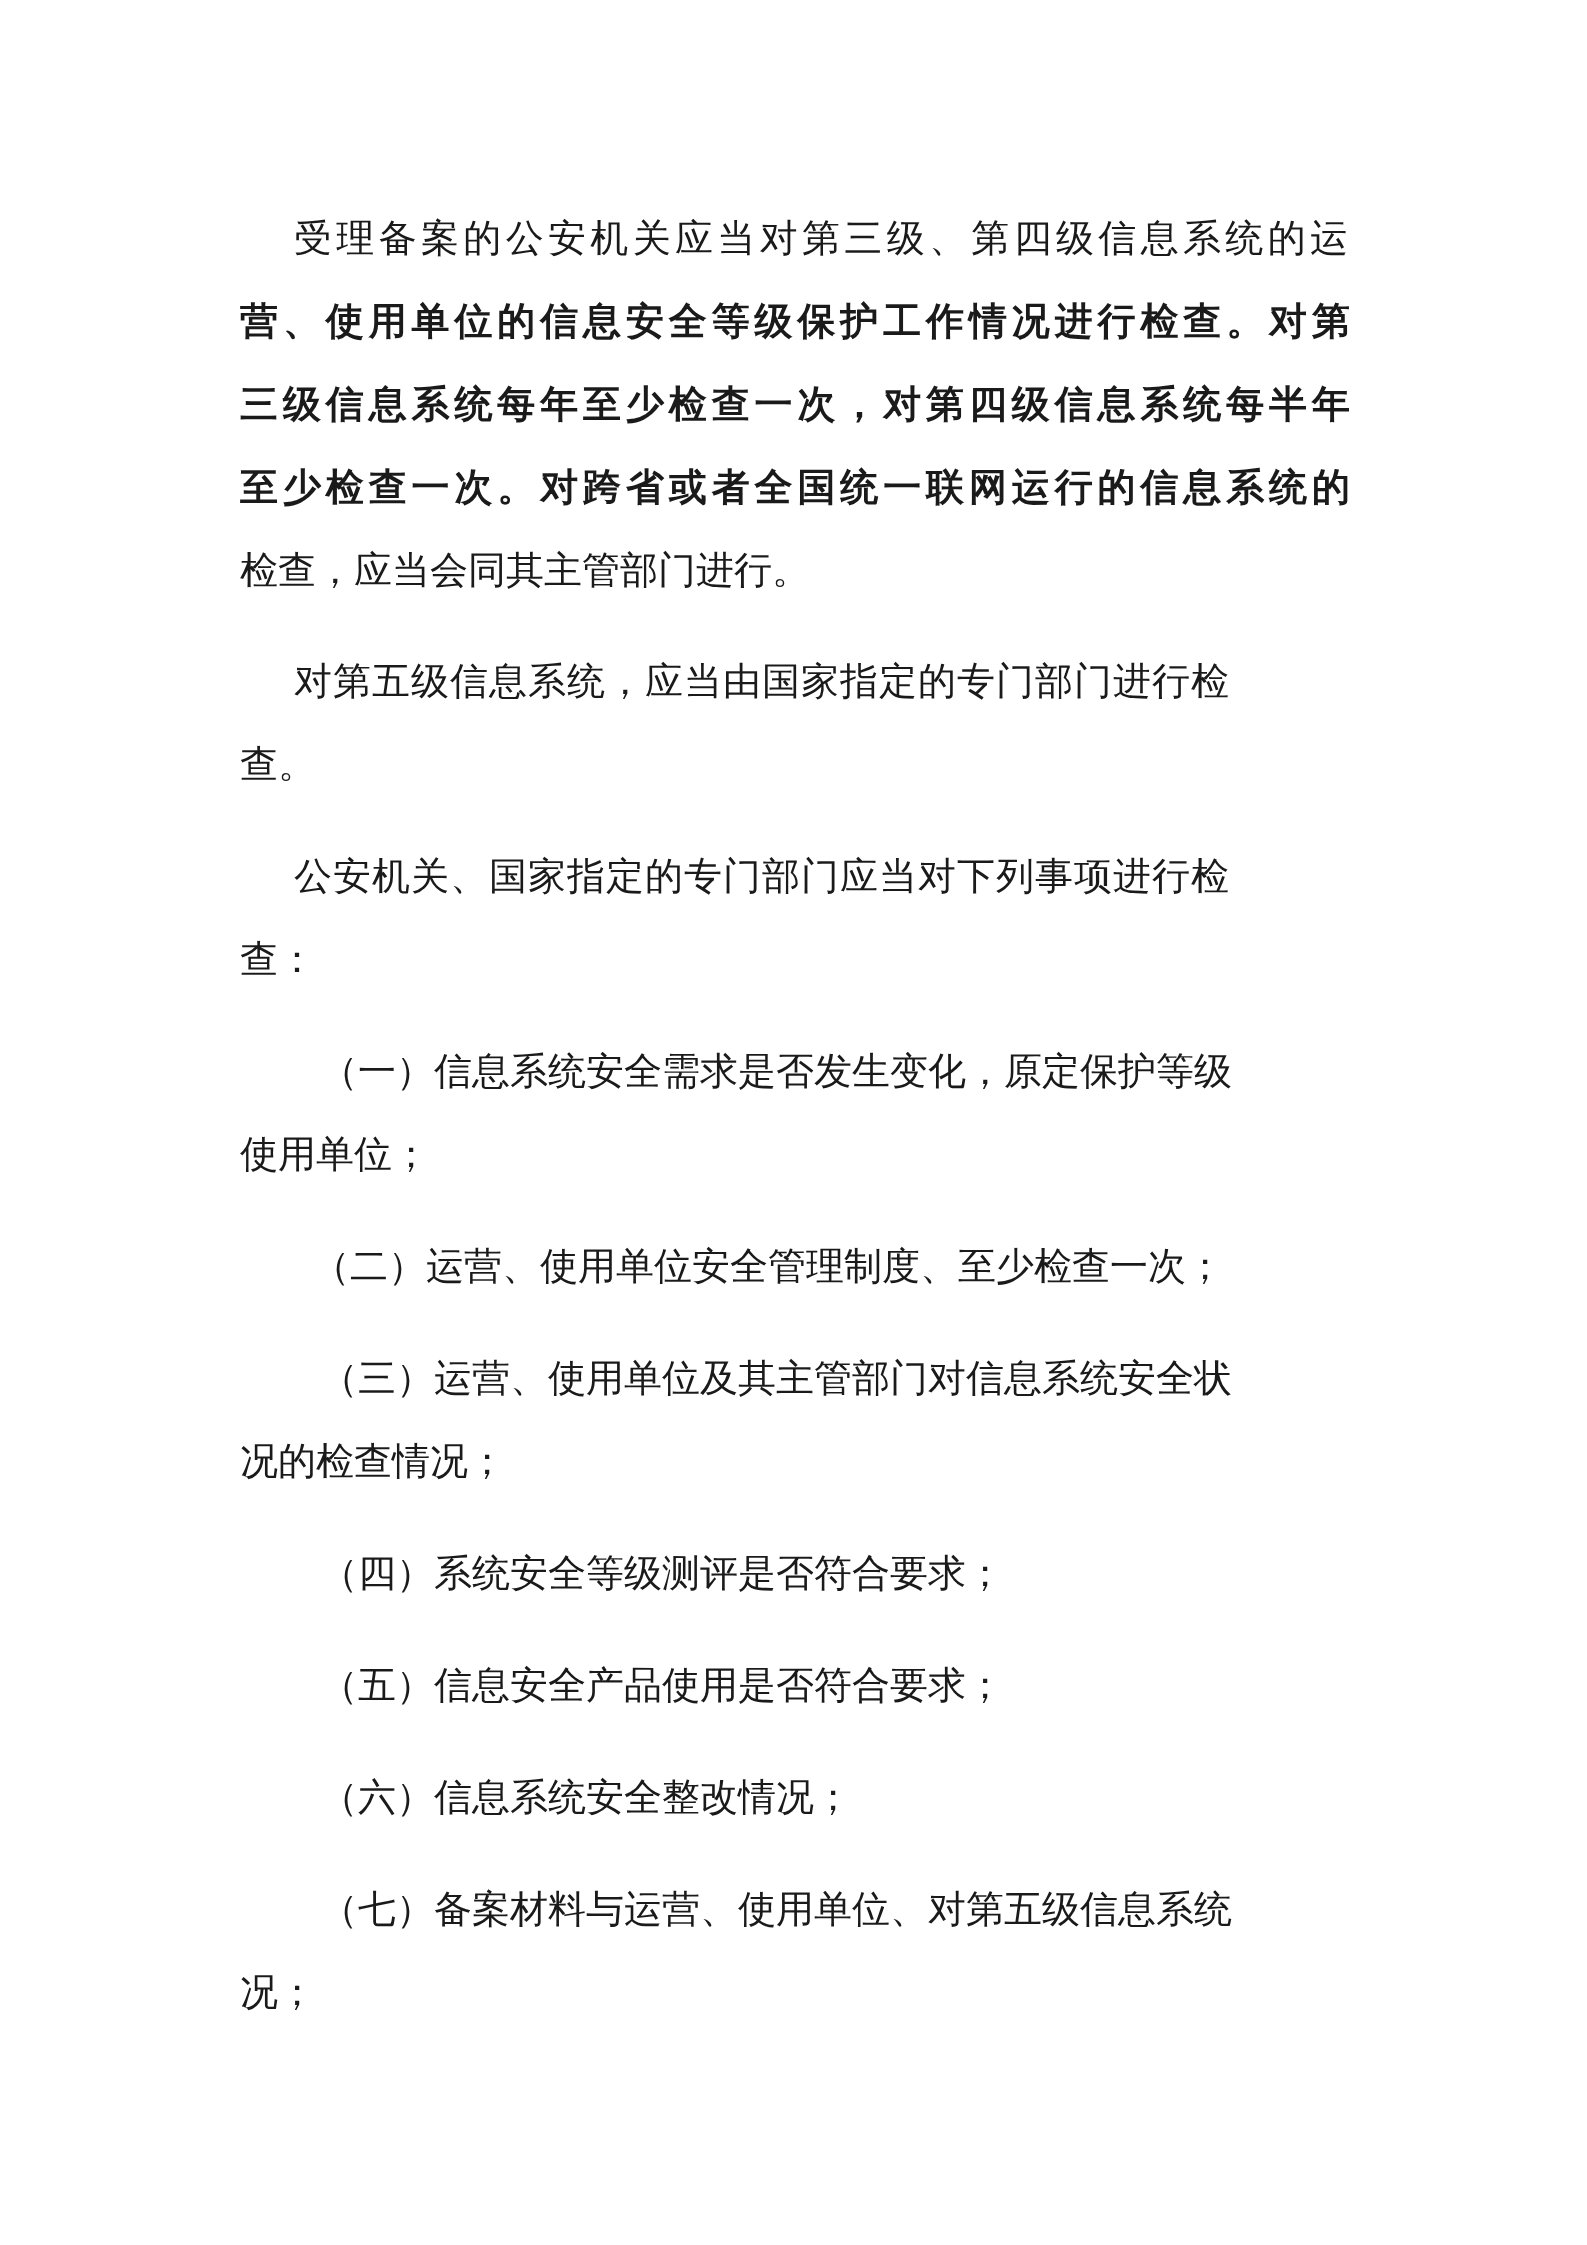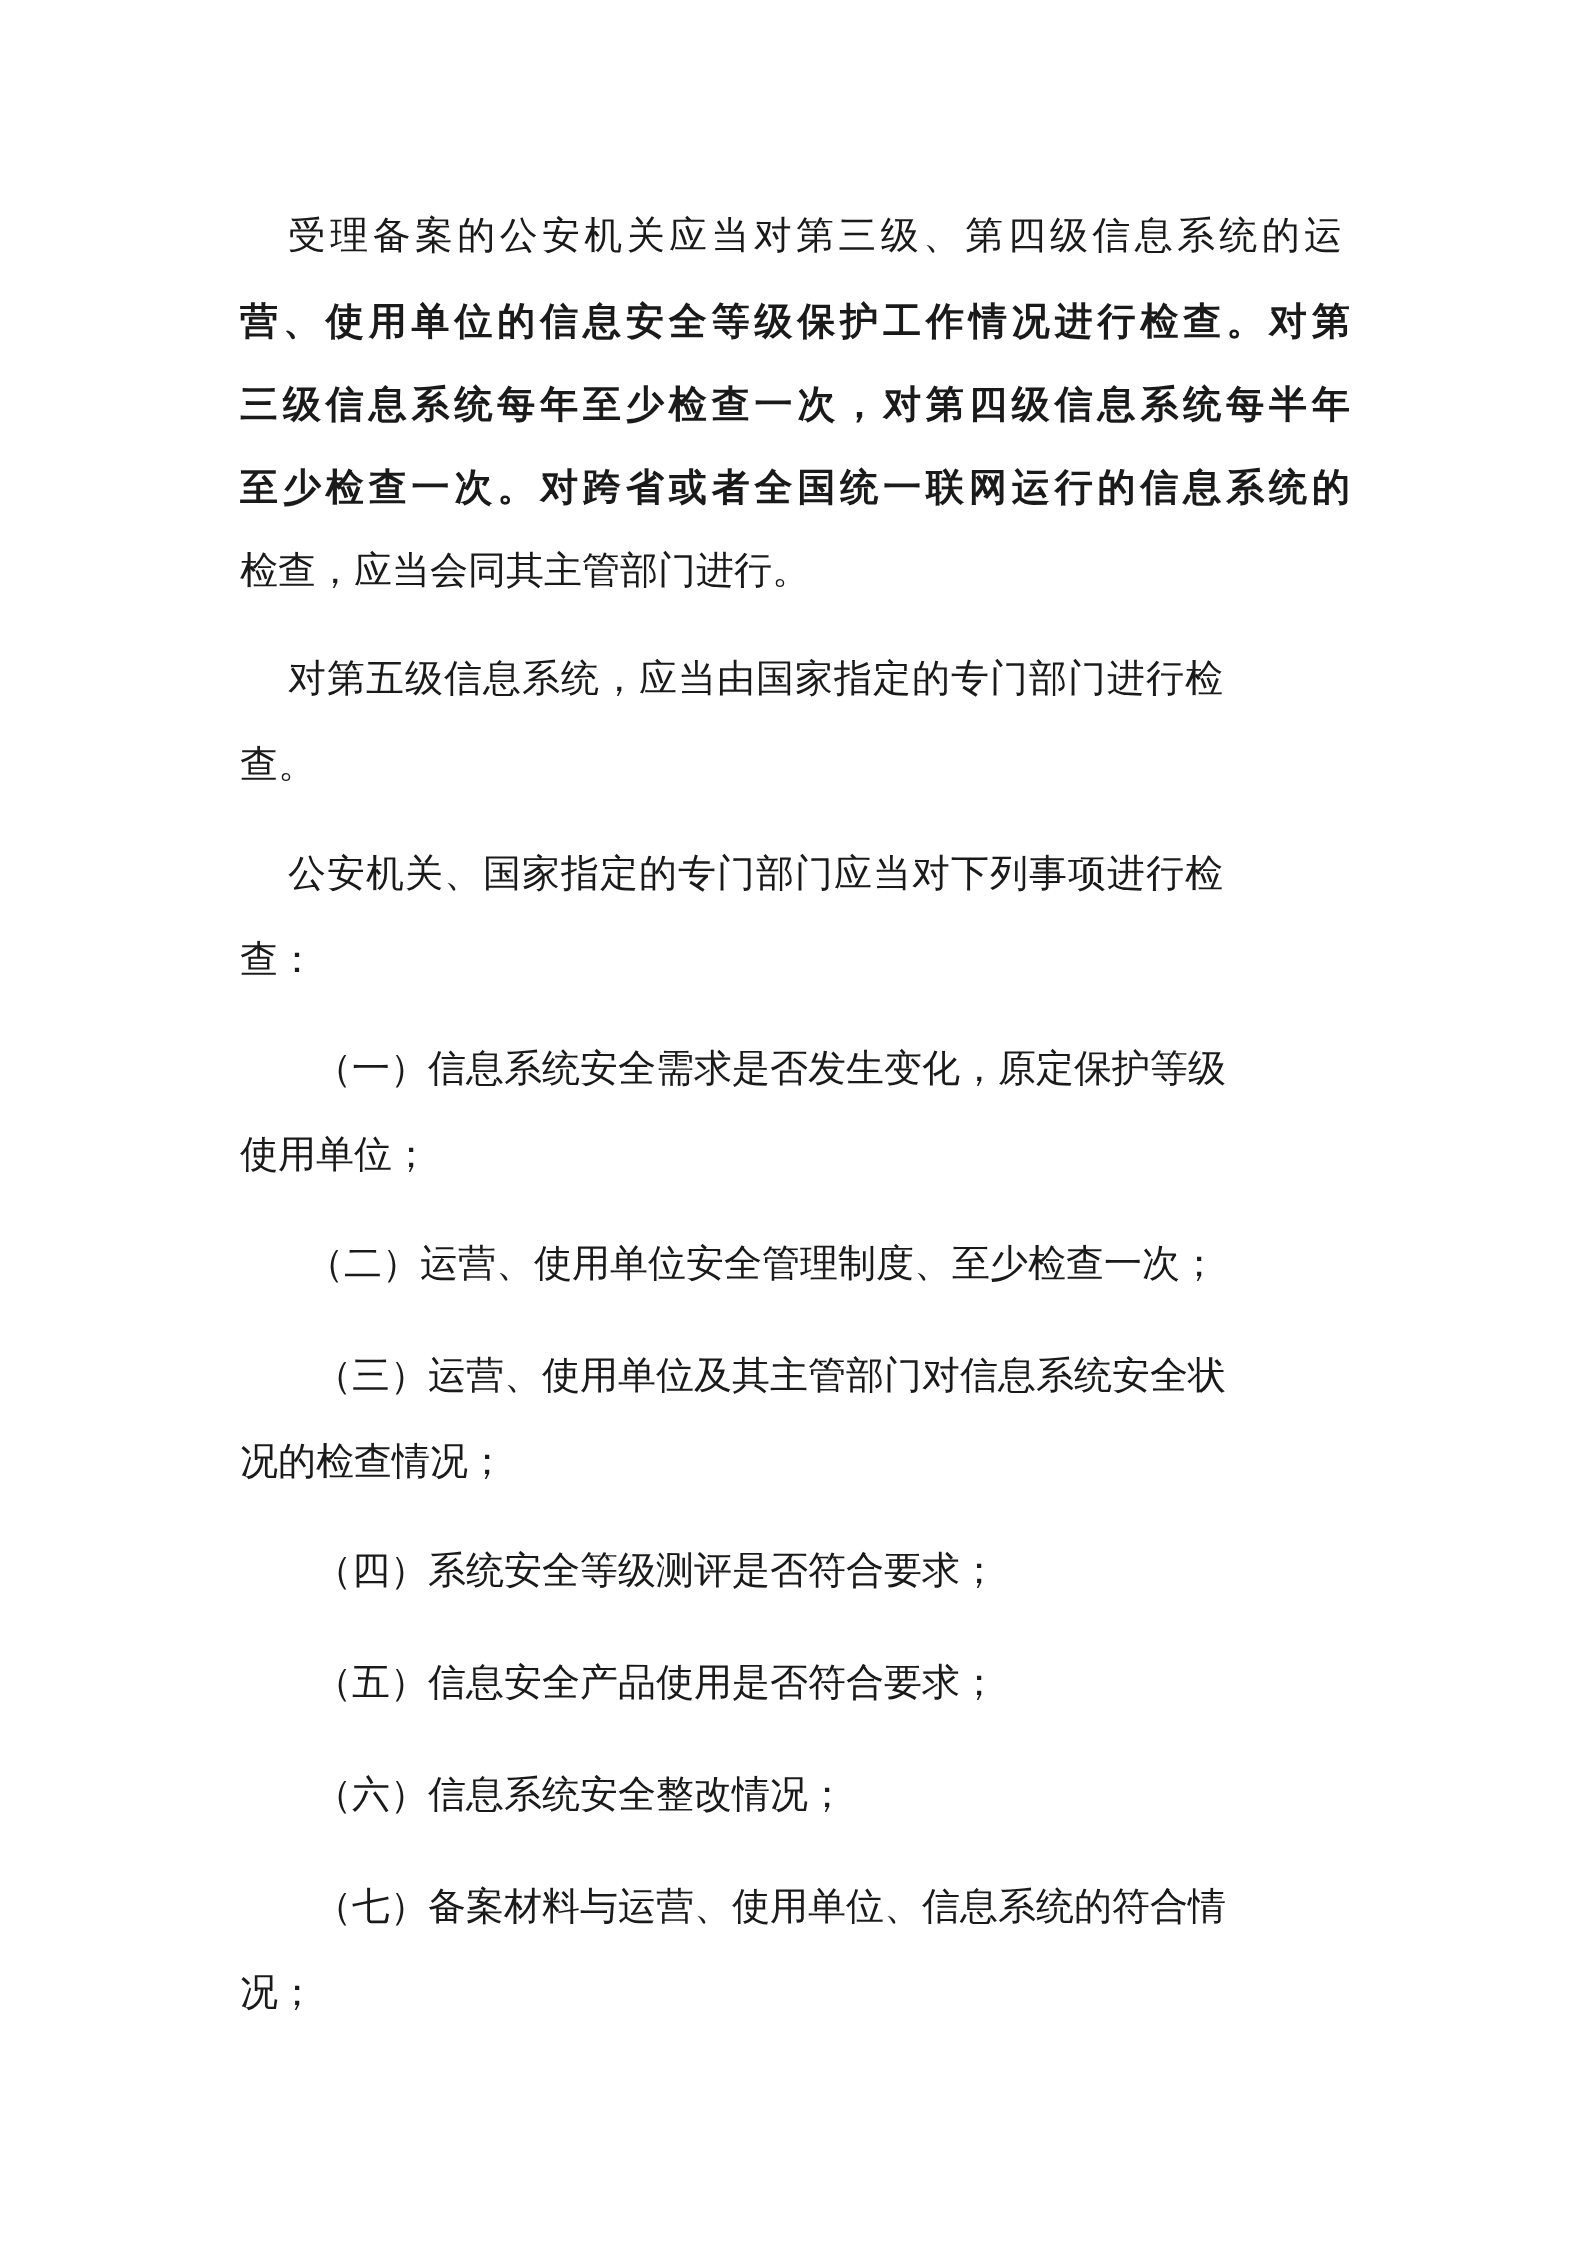--- a/index.html
+++ b/index.html
@@ -24,21 +24,21 @@
     .line {
       position: absolute;
       left: 0;
       white-space: nowrap;
       font-size: 38px;
       line-height: 50px;
       height: 50px;
       letter-spacing: 0px;
       text-align: right;
     }
-    .indent { left: 48px; font-family: Liberation Mono, monospace; }
+    .indent { left: 54px; }
     .justify { width: 1110px; text-align: justify; text-align-last: justify; font-weight: bold; }
     .justify-indent { width: 1054px; text-align: justify; text-align-last: justify; }
     .item-num { display: inline-block; width: 140px; }
   </style>
 </head>
 <body>
 
 <div class="page">
 
   <div class="line indent justify-indent" style="top:213px">受理备案的公安机关应当对第三级、第四级信息系统的运</div>
@@ -73,17 +73,17 @@
 
   <div class="line indent" style="top:1660px">
     <span class="item-num">（五）</span><span>信息安全产品使用是否符合要求；</span>
   </div>
 
   <div class="line indent" style="top:1772px">
     <span class="item-num">（六）</span><span>信息系统安全整改情况；</span>
   </div>
 
   <div class="line indent" style="top:1884px">
-    <span class="item-num">（七）</span><span>备案材料与运营、使用单位、信息系统的符合情</span>
+    <span class="item-num">（七）</span><span>备案材料与运营、使用单位、对第五级信息系统</span>
   </div>
   <div class="line" style="top:1967px">况；</div>
 
 </div>
 
 </body></html>

